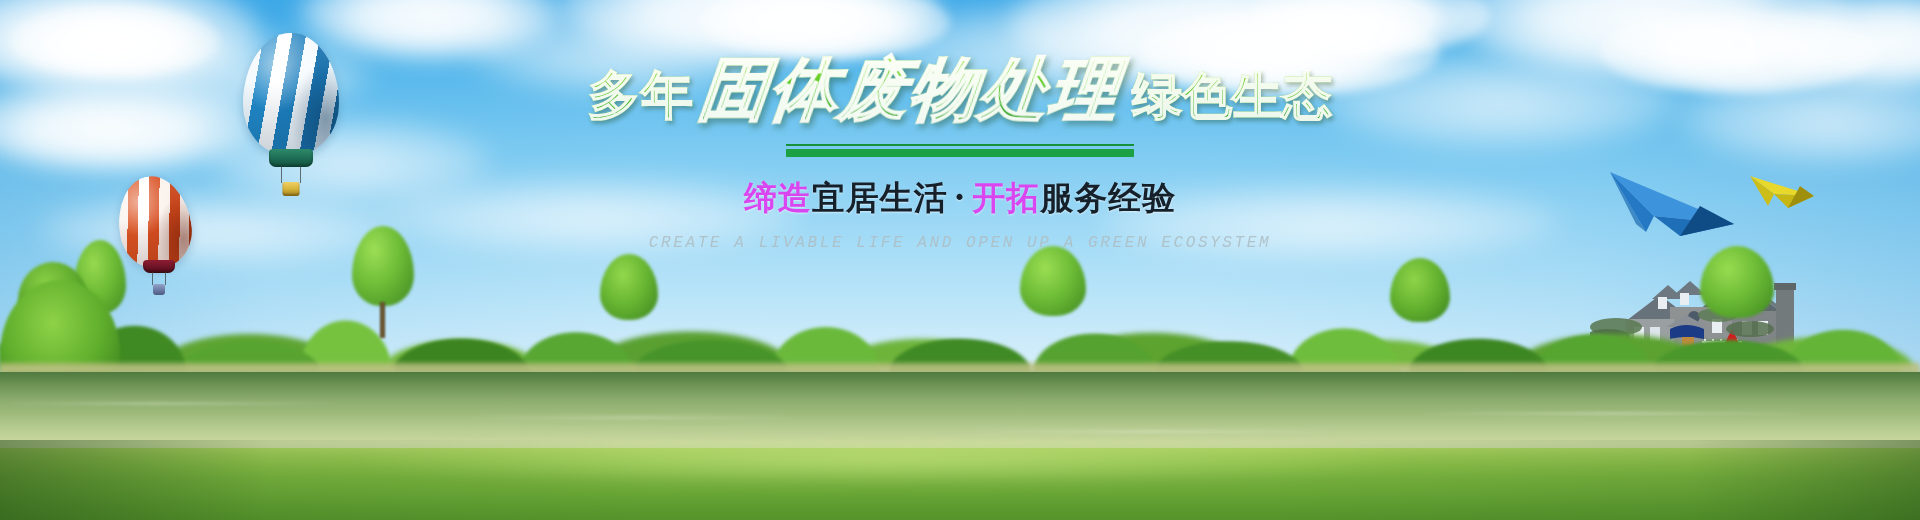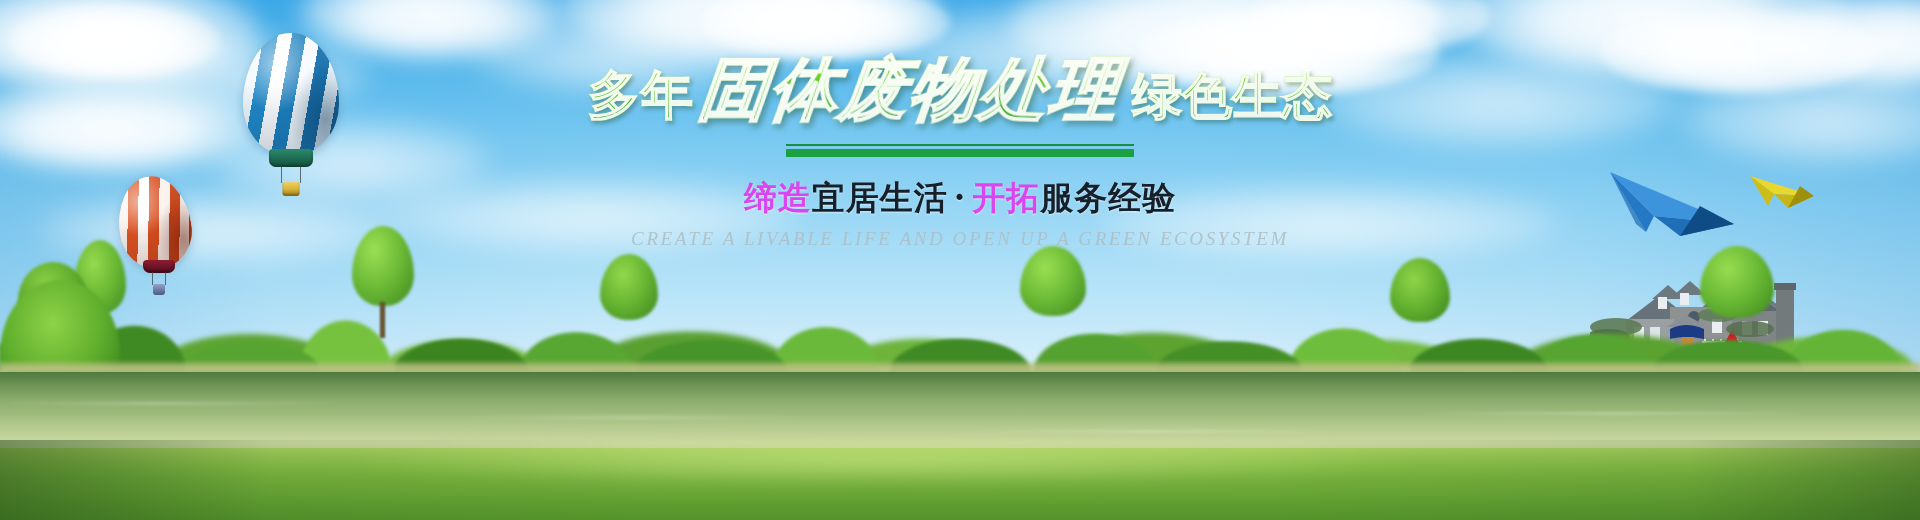--- a/index.html
+++ b/index.html
@@ -316,24 +316,24 @@
     font-weight:bold;
     letter-spacing:1px;
     white-space:nowrap;
     text-shadow:0 1px 2px rgba(255,255,255,0.55);
   }
   .sub-blue { color:#d946ef; }
   .sub-dark { color:#16202a; }
   .sub-dot  { color:#16202a; padding:0 6px; }
 
   .tagline {
-    margin-top:7px;
-    font-family:Liberation Serif, serif;
+    margin-top:13px;
+    font-family:Liberation Mono, monospace;
     font-style:italic;
-    font-size:19px;
+    font-size:16px;
     letter-spacing:2.6px;
     color:#aebec4;
     opacity:0.88;
     white-space:nowrap;
   }
 </style>
 </head>
 <body>
 
 <div class="banner">

